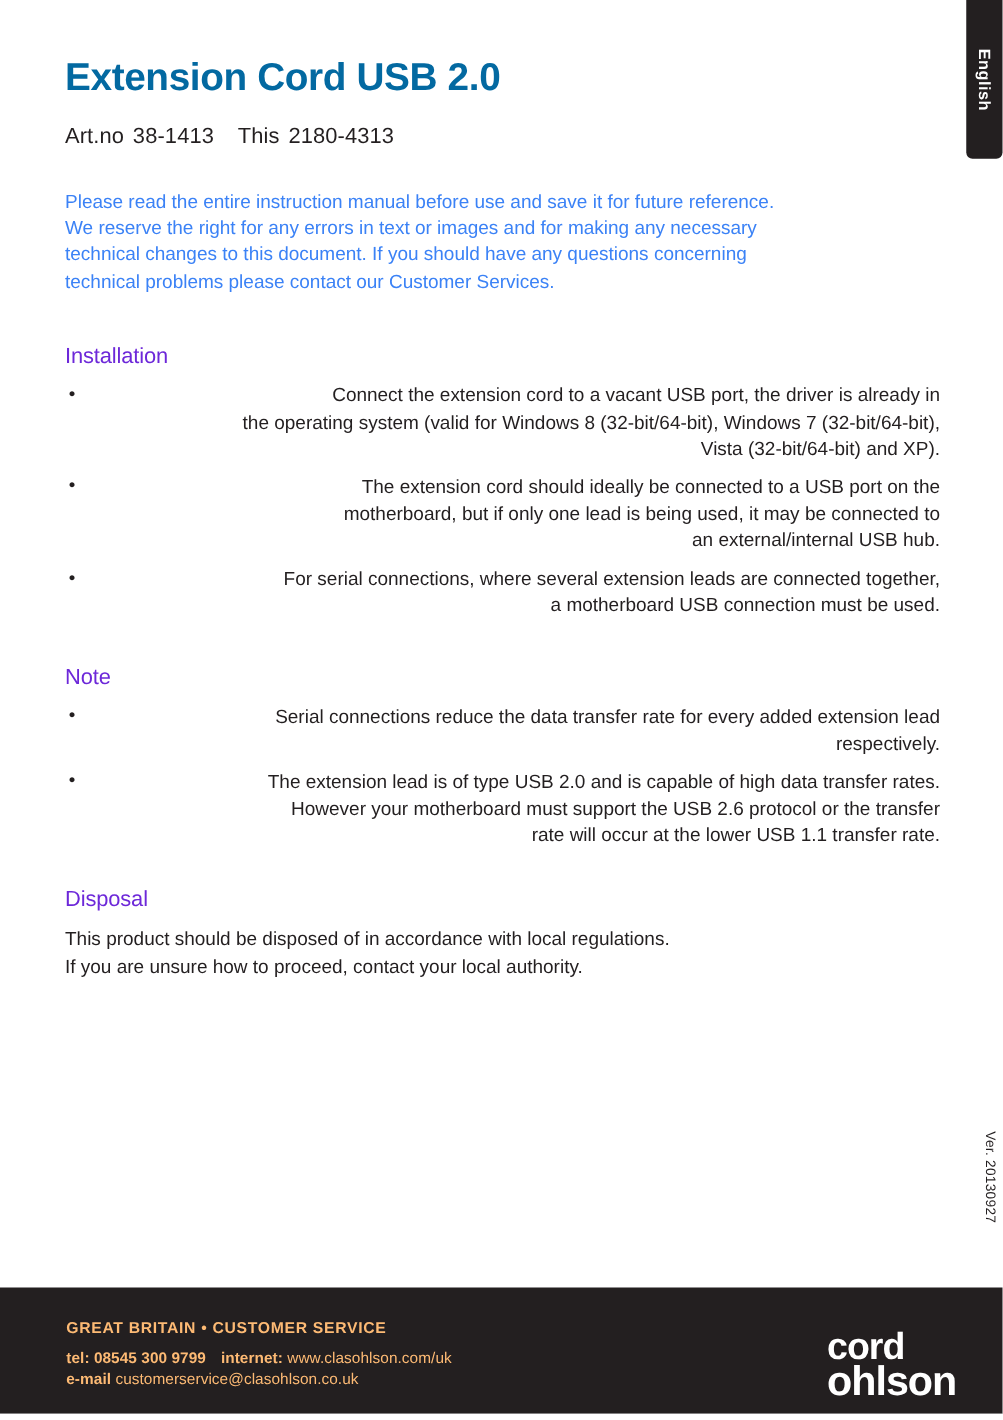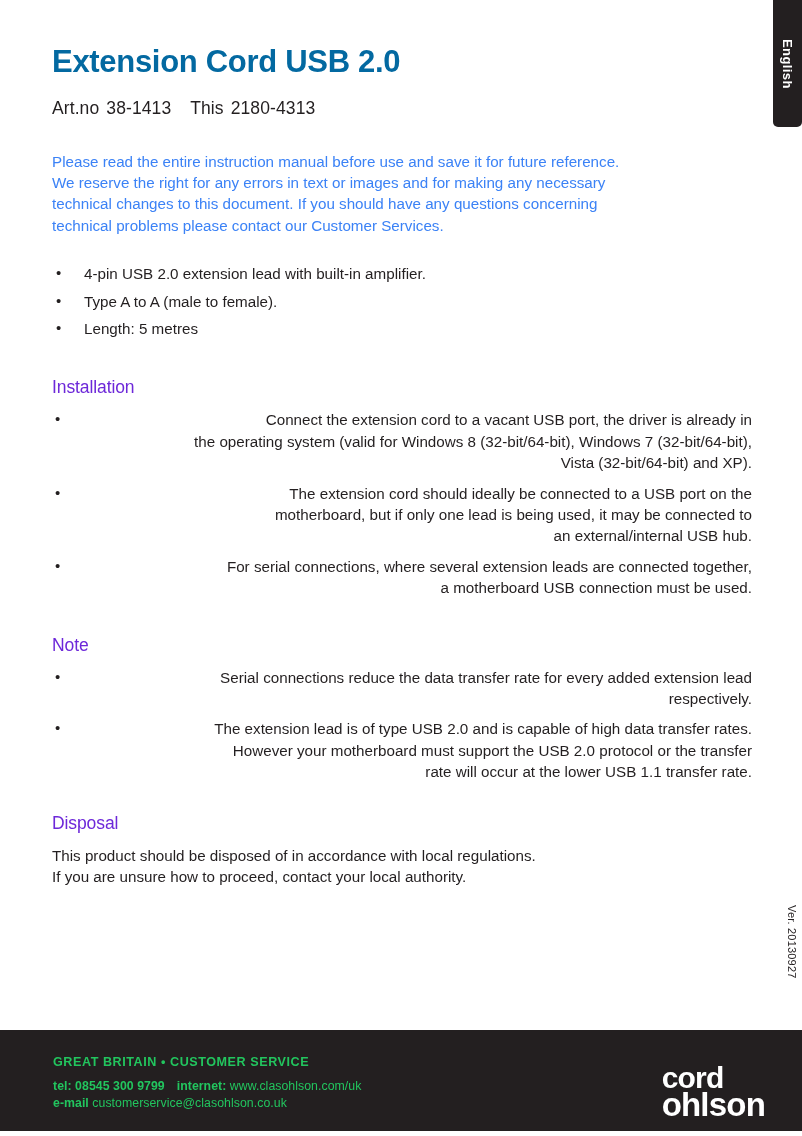--- a/index.html
+++ b/index.html
@@ -152,21 +152,21 @@
     background: #231f20;
   }
   .footer-inner {
     position: relative;
     height: 100%;
   }
   .footer-text {
     position: absolute;
     left: 53px;
     top: 25px;
-    color: #22c55e;
+    color: #fdba74;
   }
   .f-head {
     font-size: 12.6px;
     font-weight: bold;
     letter-spacing: 0.55px;
     margin-bottom: 9px;
     white-space: nowrap;
   }
   .f-line {
     font-size: 12.3px;
@@ -216,31 +216,20 @@
     <span>Art.no</span><span class="gap-sm"></span><span>38-1413</span><span class="gap-lg"></span><span>This</span><span class="gap-sm"></span><span>2180-4313</span>
   </div>
 
   <div class="intro">
     <div>Please read the entire instruction manual before use and save it for future reference.</div>
     <div>We reserve the right for any errors in text or images and for making any necessary</div>
     <div>technical changes to this document. If you should have any questions concerning</div>
     <div>technical problems please contact our Customer Services.</div>
   </div>
 
-  <ul class="blist features">
-    <li>
-        <span class="ln">4-pin USB 2.0 extension lead with built-in amplifier.</span>
-      </li>
-    <li>
-        <span class="ln">Type A to A (male to female).</span>
-      </li>
-    <li>
-        <span class="ln">Length: 5 metres</span>
-      </li>
-  </ul>
 
   <div class="sec-install">
     <h2 class="section">Installation</h2>
     <ul class="blist spaced">
       <li>
         <span class="ln">Connect the extension cord to a vacant USB port, the driver is already in</span>
         <span class="ln">the operating system (valid for Windows 8 (32-bit/64-bit), Windows 7 (32-bit/64-bit),</span>
         <span class="ln">Vista (32-bit/64-bit) and XP).</span>
       </li>
       <li>
@@ -257,21 +246,21 @@
 
   <div class="sec-note">
     <h2 class="section">Note</h2>
     <ul class="blist spaced">
       <li>
         <span class="ln">Serial connections reduce the data transfer rate for every added extension lead</span>
         <span class="ln">respectively.</span>
       </li>
       <li>
         <span class="ln">The extension lead is of type USB 2.0 and is capable of high data transfer rates.</span>
-        <span class="ln">However your motherboard must support the USB 2.0 protocol or the transfer</span>
+        <span class="ln">However your motherboard must support the USB 2.6 protocol or the transfer</span>
         <span class="ln">rate will occur at the lower USB 1.1 transfer rate.</span>
       </li>
     </ul>
   </div>
 
   <div class="sec-dispose">
     <h2 class="section">Disposal</h2>
     <div class="para">
       <div>This product should be disposed of in accordance with local regulations.</div>
       <div>If you are unsure how to proceed, contact your local authority.</div>

